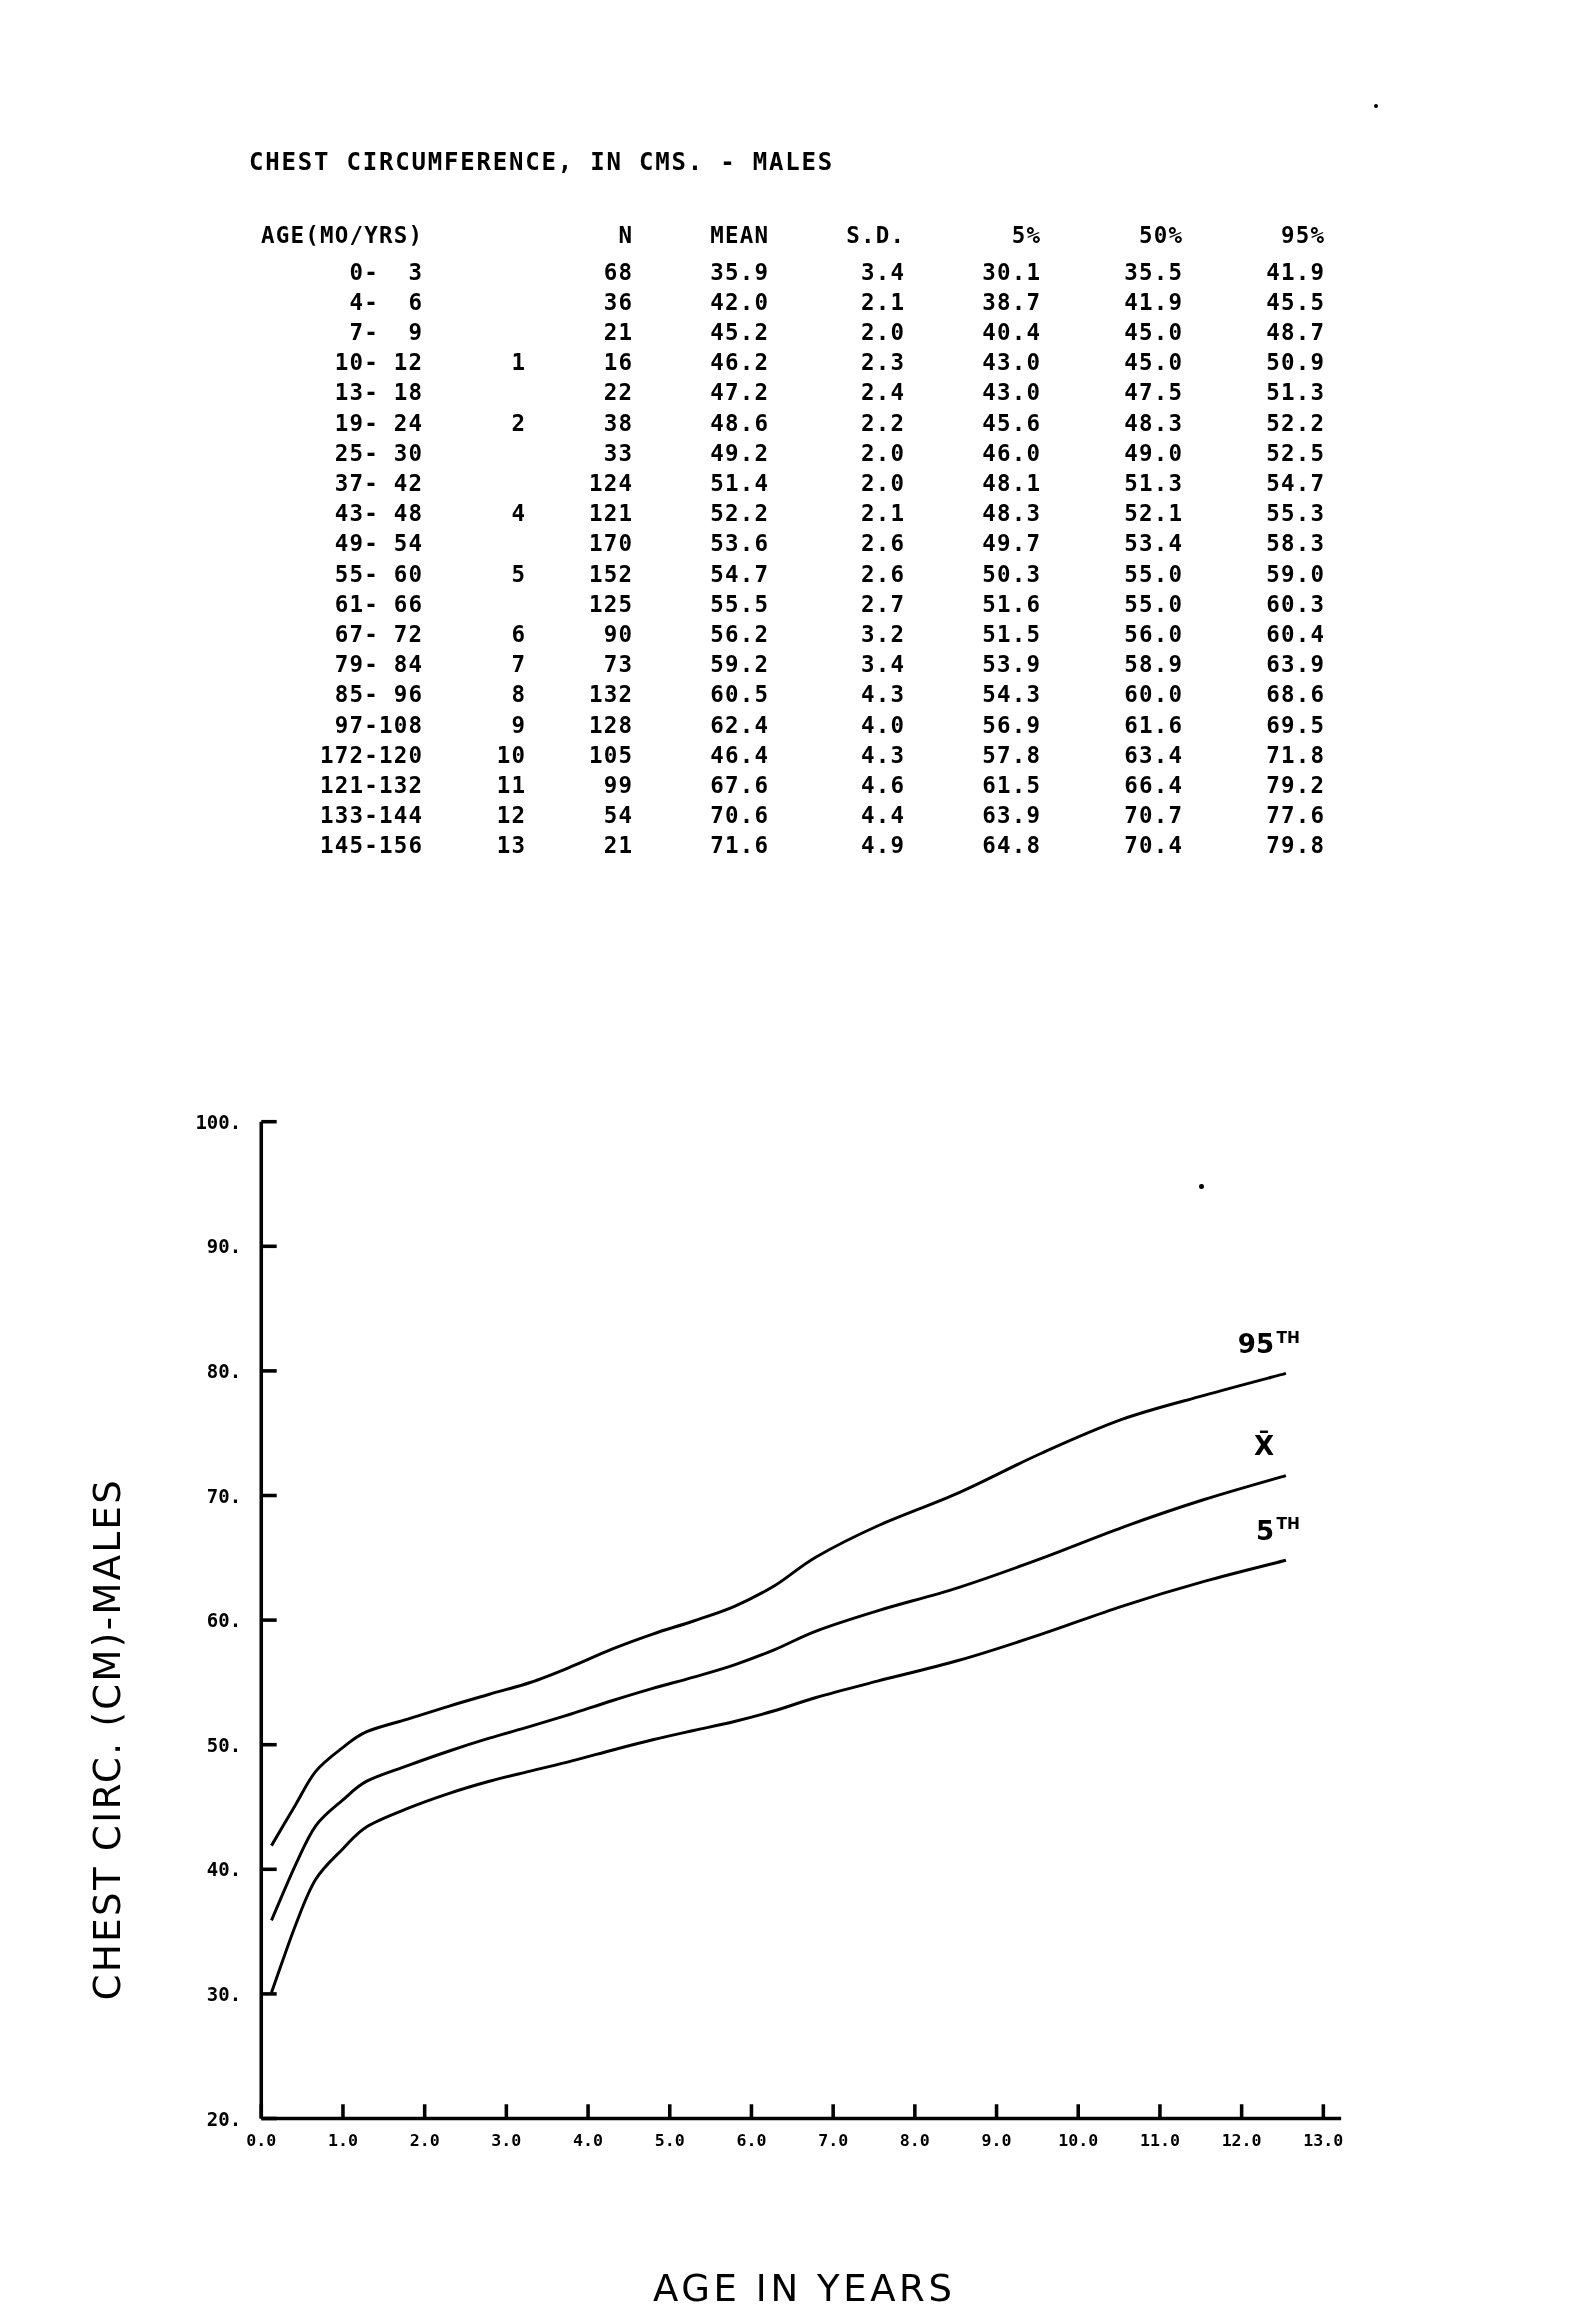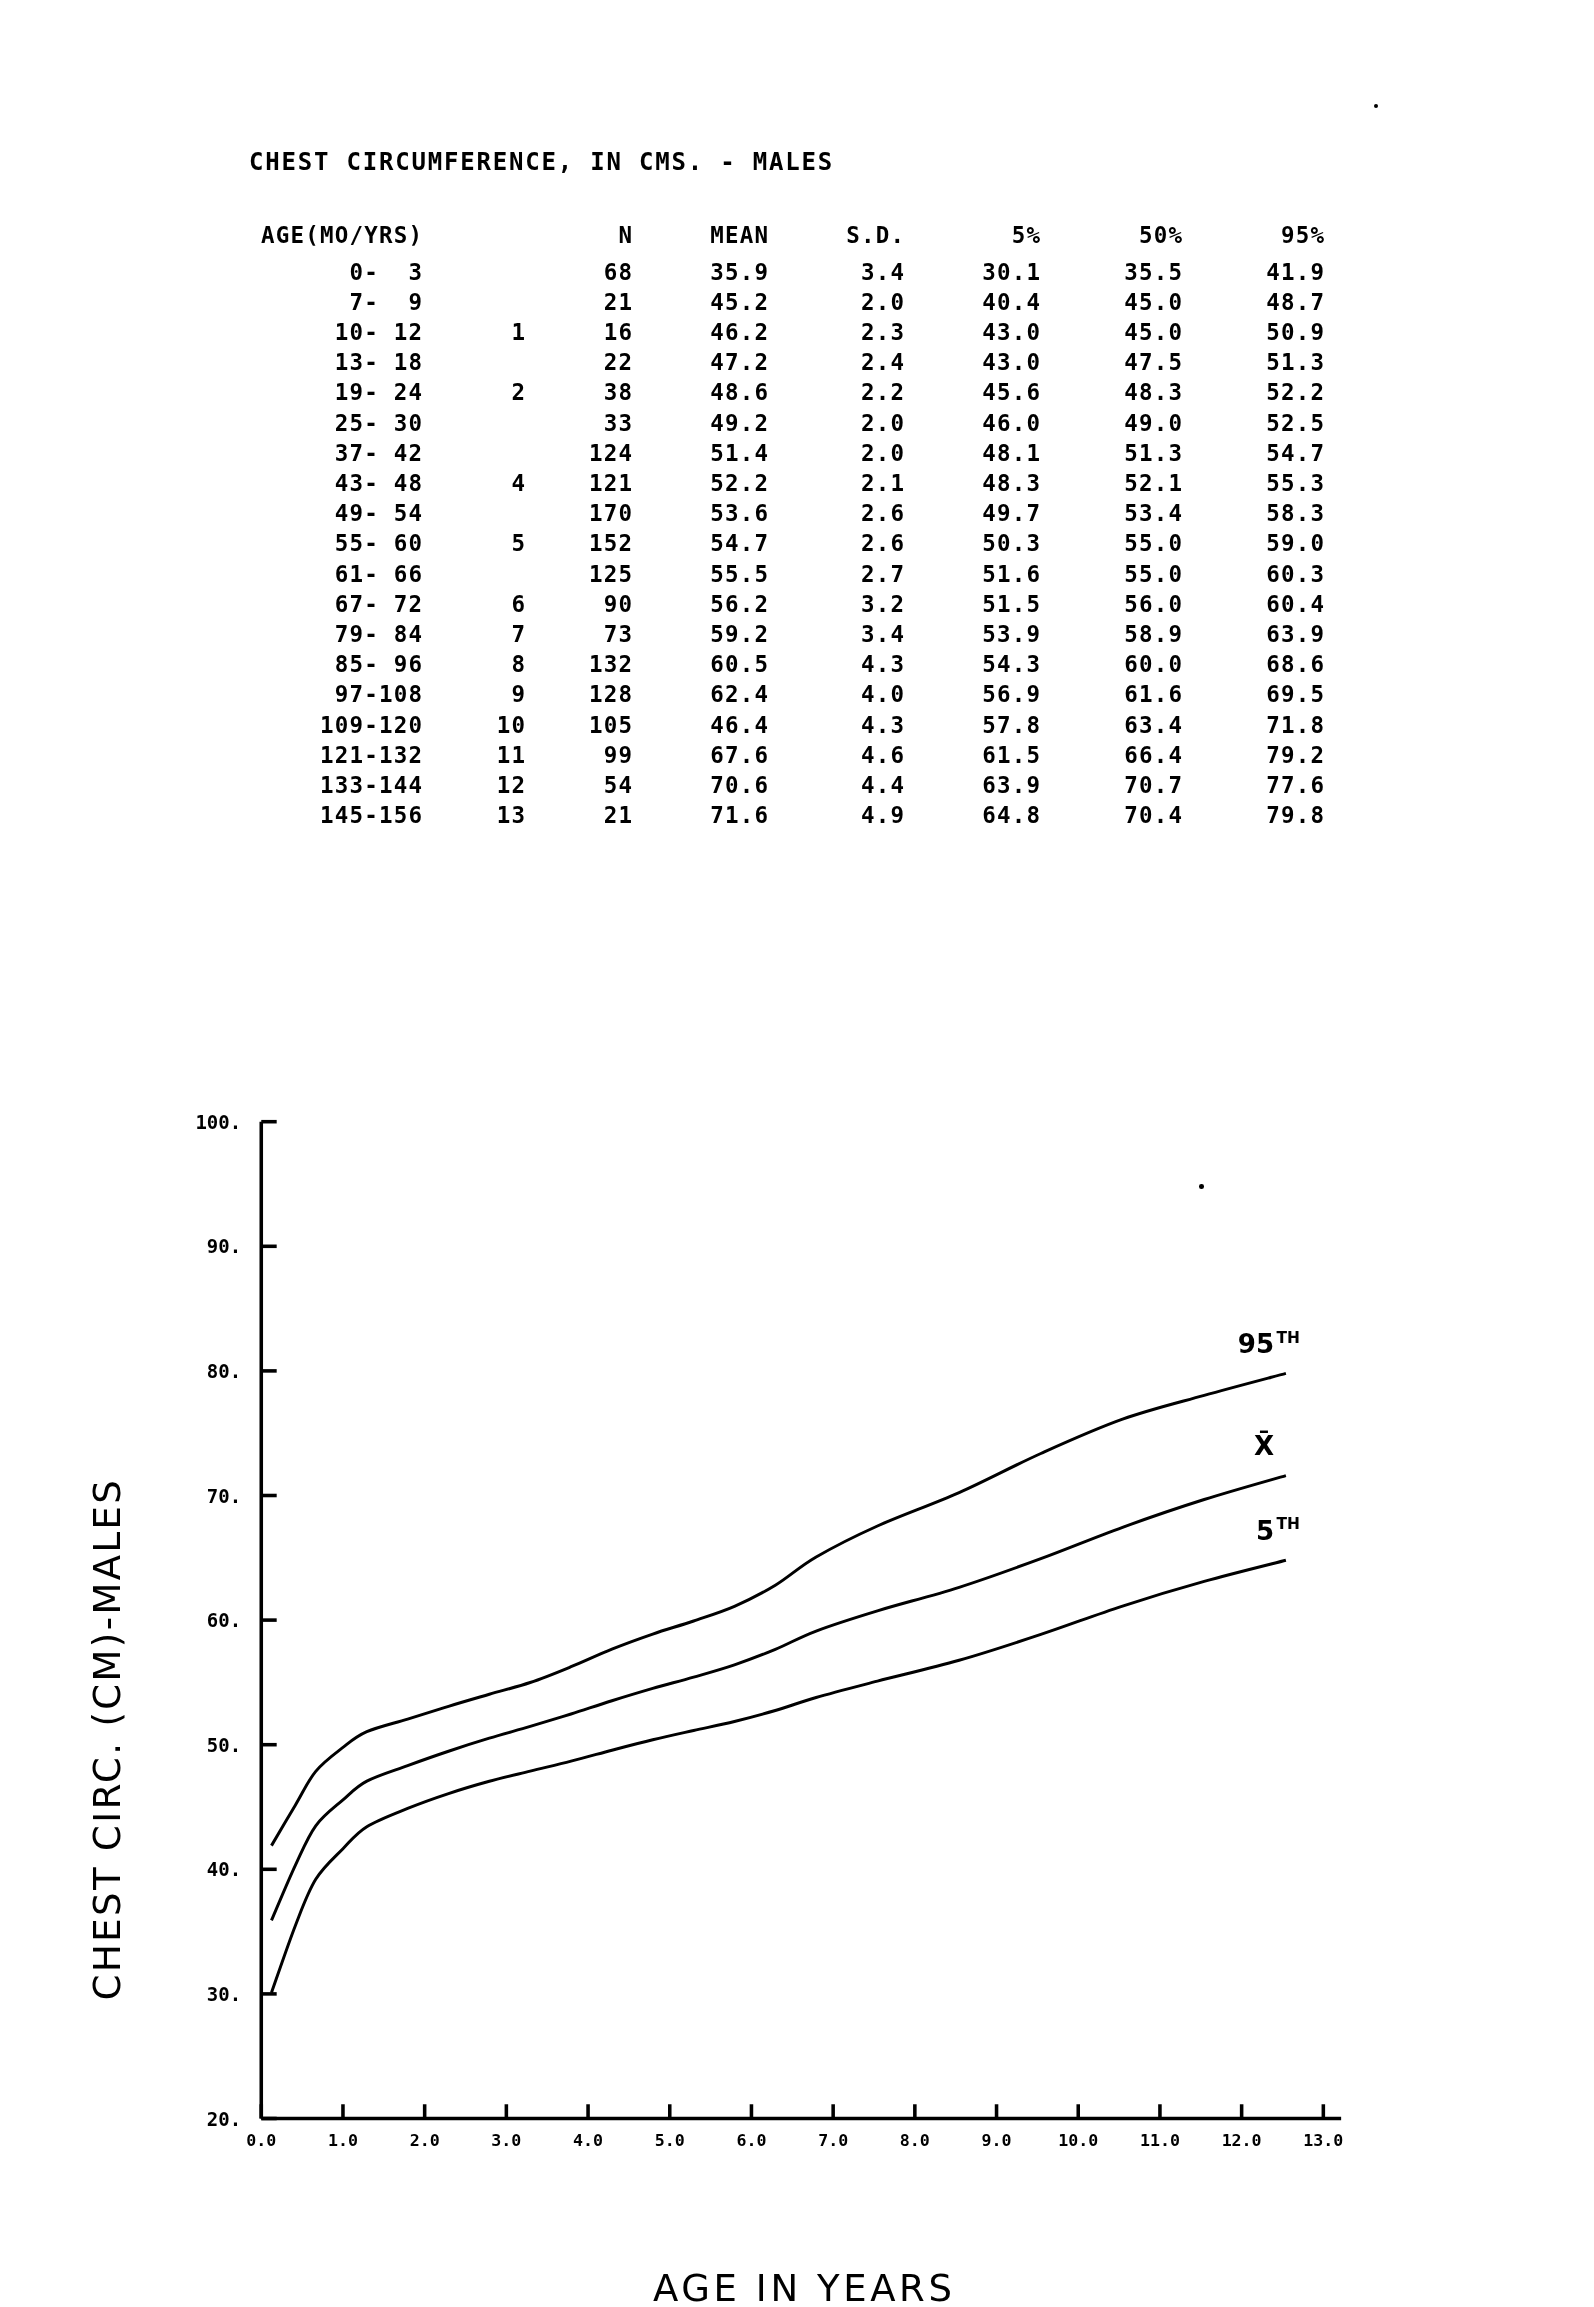--- a/index.html
+++ b/index.html
@@ -156,20 +156,30 @@
           <td class="c-agerange">0-  3</td>
           <td class="c-yr"></td>
           <td class="c-n">68</td>
           <td class="c-mean">35.9</td>
           <td class="c-sd">3.4</td>
           <td class="c-p5">30.1</td>
           <td class="c-p50">35.5</td>
           <td class="c-p95">41.9</td>
         </tr>
         <tr>
+          <td class="c-agerange">4-  6</td>
+          <td class="c-yr"></td>
+          <td class="c-n">36</td>
+          <td class="c-mean">42.0</td>
+          <td class="c-sd">2.1</td>
+          <td class="c-p5">38.7</td>
+          <td class="c-p50">41.9</td>
+          <td class="c-p95">45.5</td>
+        </tr>
+        <tr>
           <td class="c-agerange">7-  9</td>
           <td class="c-yr"></td>
           <td class="c-n">21</td>
           <td class="c-mean">45.2</td>
           <td class="c-sd">2.0</td>
           <td class="c-p5">40.4</td>
           <td class="c-p50">45.0</td>
           <td class="c-p95">48.7</td>
         </tr>
         <tr>
@@ -296,21 +306,21 @@
           <td class="c-agerange">97-108</td>
           <td class="c-yr">9</td>
           <td class="c-n">128</td>
           <td class="c-mean">62.4</td>
           <td class="c-sd">4.0</td>
           <td class="c-p5">56.9</td>
           <td class="c-p50">61.6</td>
           <td class="c-p95">69.5</td>
         </tr>
         <tr>
-          <td class="c-agerange">109-120</td>
+          <td class="c-agerange">172-120</td>
           <td class="c-yr">10</td>
           <td class="c-n">105</td>
           <td class="c-mean">46.4</td>
           <td class="c-sd">4.3</td>
           <td class="c-p5">57.8</td>
           <td class="c-p50">63.4</td>
           <td class="c-p95">71.8</td>
         </tr>
         <tr>
           <td class="c-agerange">121-132</td>

